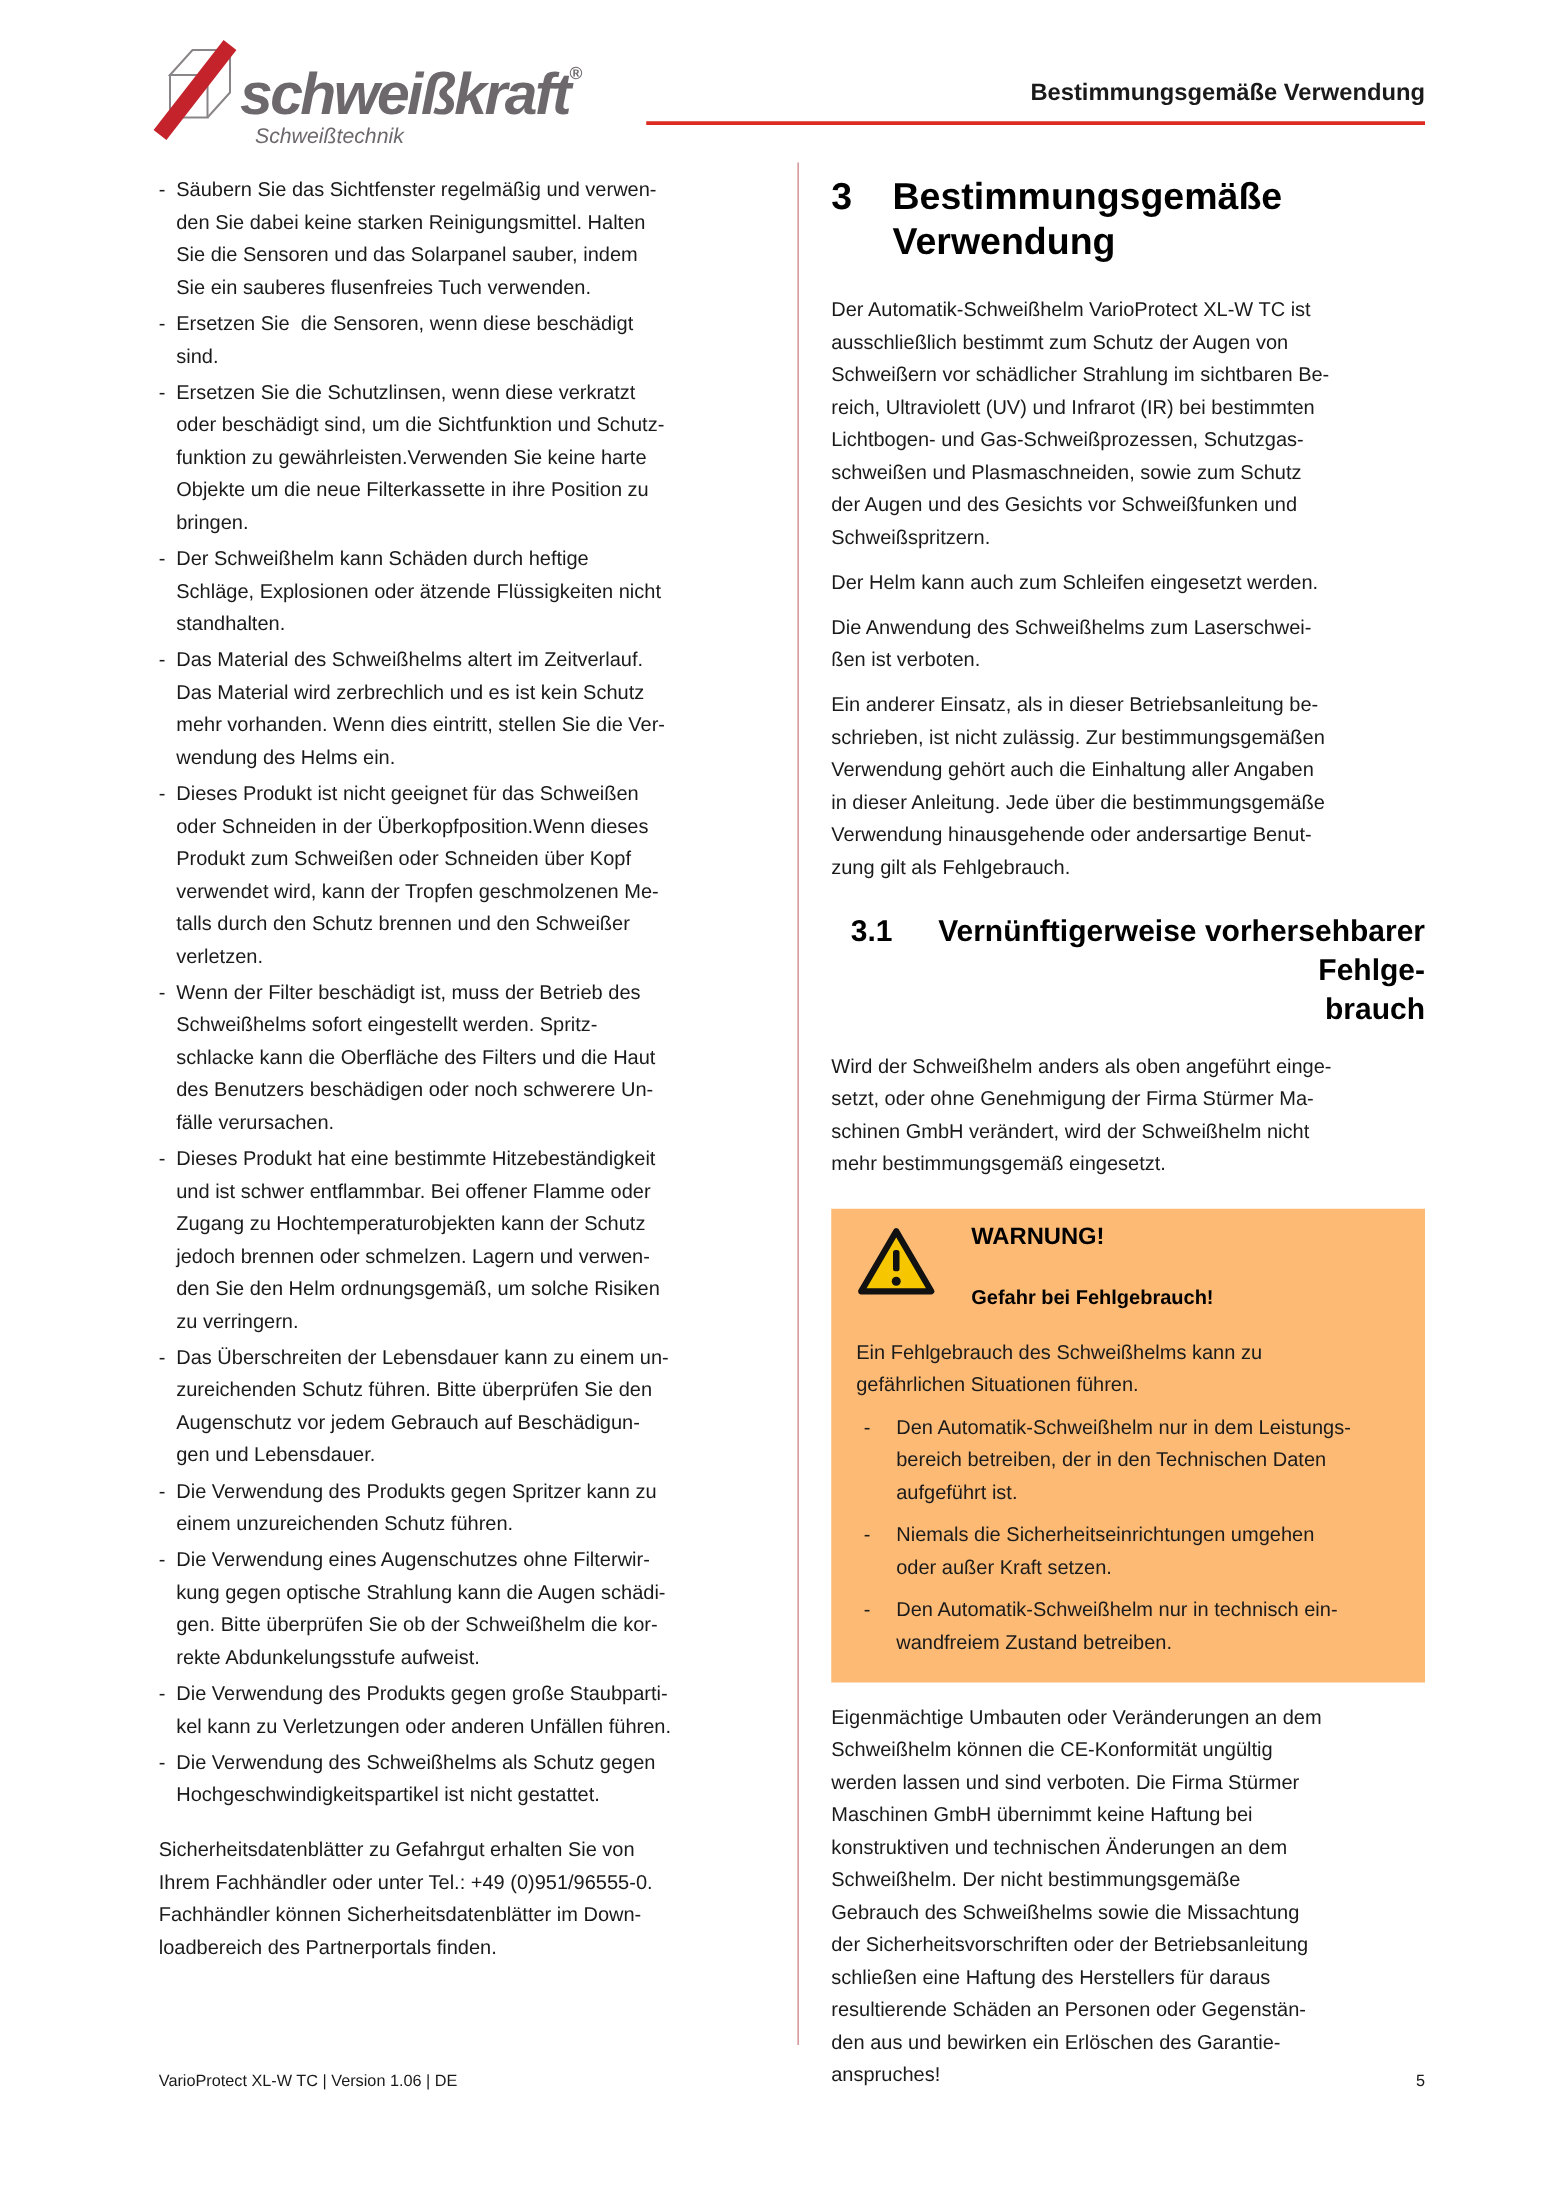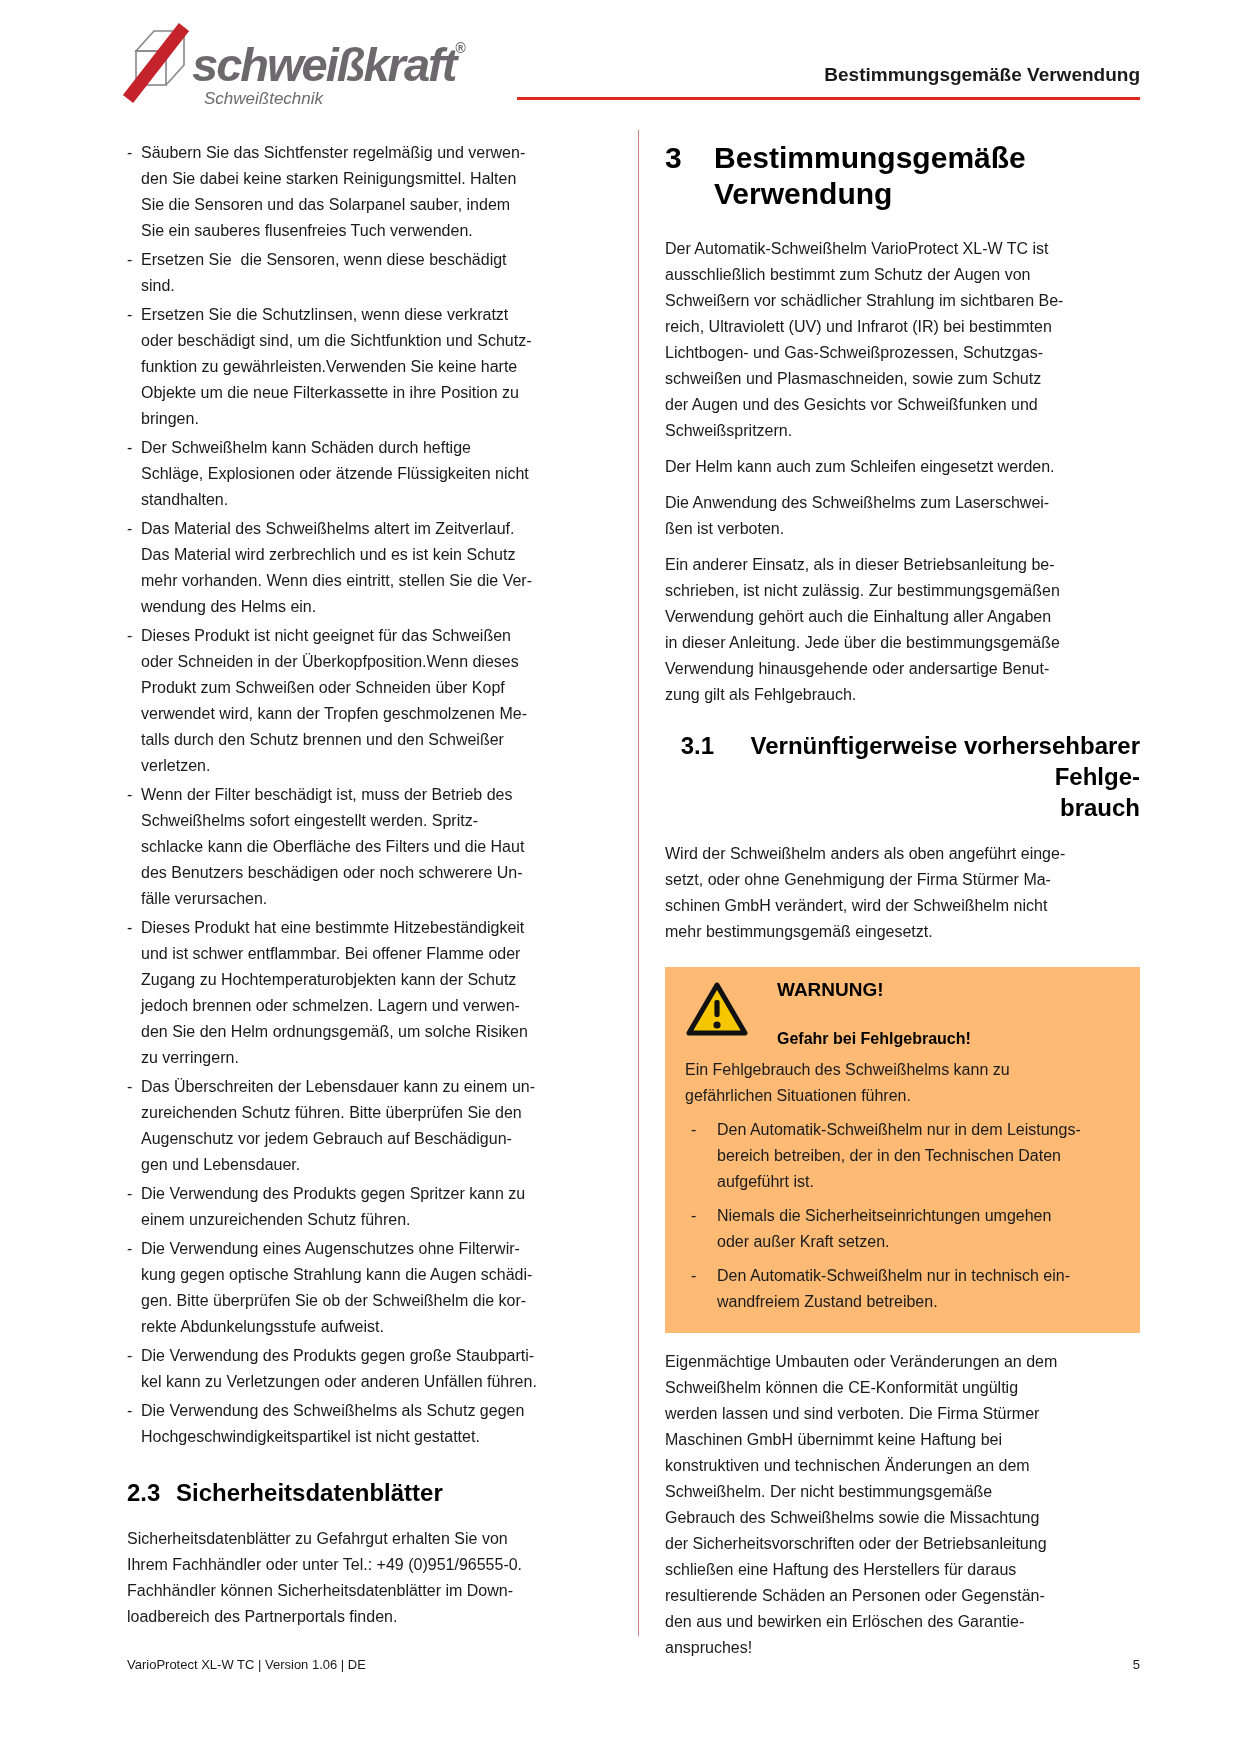--- a/index.html
+++ b/index.html
@@ -6,21 +6,21 @@
   .page{
     position:relative;
     width:1240px;
     height:1754px;
     background:#ffffff;
     font-family:"Liberation Sans", sans-serif;
     color:#1a1a1a;
     overflow:hidden;
   }
   
-  .logo{position:absolute;left:122px;top:18px;display:flex;align-items:flex-end;}
+  .logo{position:absolute;left:122px;top:28px;display:flex;align-items:flex-end;}
   .logo-cube{flex:none;}
   .logo-textwrap{margin-left:-14px;}
   .logo-brand{
     font-size:47px;font-weight:bold;font-style:italic;
     color:#6d686c;letter-spacing:-2px;line-height:60px;
     white-space:nowrap;
   }
   .logo-reg{font-size:14px;vertical-align:28px;letter-spacing:0;}
   .logo-tagline{font-size:17px;font-style:italic;color:#6d686c;margin-top:-6px;margin-left:12px;}
   .header-title{
@@ -55,21 +55,21 @@
     margin-top:22px;
     width:100%;
     box-sizing:border-box;
     padding:10px 14px 18px 20px;
   }
   .warn-head{display:flex;align-items:flex-start;}
   .warn-icon{flex:none;margin-top:4px;}
   .warn-titles{margin-left:28px;}
   .warn-label{font-size:19px;font-weight:bold;color:#000;margin-top:2px;}
   .warn-sub{font-size:16px;font-weight:bold;color:#000;margin-top:29px;}
-  .warn-intro{font-size:16px;line-height:26px;white-space:pre-wrap;margin-top:9px;}
+  .warn-intro{font-size:16px;line-height:26px;white-space:pre-wrap;margin-top:22px;}
   .warn-bullets{margin-top:2px;}
   .wbullet{display:flex;margin-top:8px;}
   .wbullet .dash{flex:none;width:26px;text-align:left;padding-left:6px;font-size:16px;line-height:26px;}
   .wbullet .btext{flex:1;}
   .closing{margin-top:16px;}
   
   .footer{
     position:absolute;left:127px;top:1657px;width:1013px;
     display:flex;justify-content:space-between;
     font-size:13px;color:#1a1a1a;
@@ -172,24 +172,20 @@
       </div><div class="bullet">
         <span class="dash">-</span>
         <span class="btext">Die Verwendung des Produkts gegen große Staubparti-
 kel kann zu Verletzungen oder anderen Unfällen führen.</span>
       </div><div class="bullet">
         <span class="dash">-</span>
         <span class="btext">Die Verwendung des Schweißhelms als Schutz gegen
 Hochgeschwindigkeitspartikel ist nicht gestattet.</span>
       </div></div>
 
-    <div class="h-row h2-row sec23">
-      <span class="h-num">2.3</span>
-      <span class="h-text">Sicherheitsdatenblätter</span>
-    </div>
     <div class="body-text sec23-text">Sicherheitsdatenblätter zu Gefahrgut erhalten Sie von
 Ihrem Fachhändler oder unter Tel.: +49 (0)951/96555-0.
 Fachhändler können Sicherheitsdatenblätter im Down-
 loadbereich des Partnerportals finden.</div>
   </div>
 
   <div class="col-right">
     <div class="h-row h1-row">
       <span class="h-num">3</span>
       <span class="h-text">Bestimmungsgemäße Verwendung</span>

